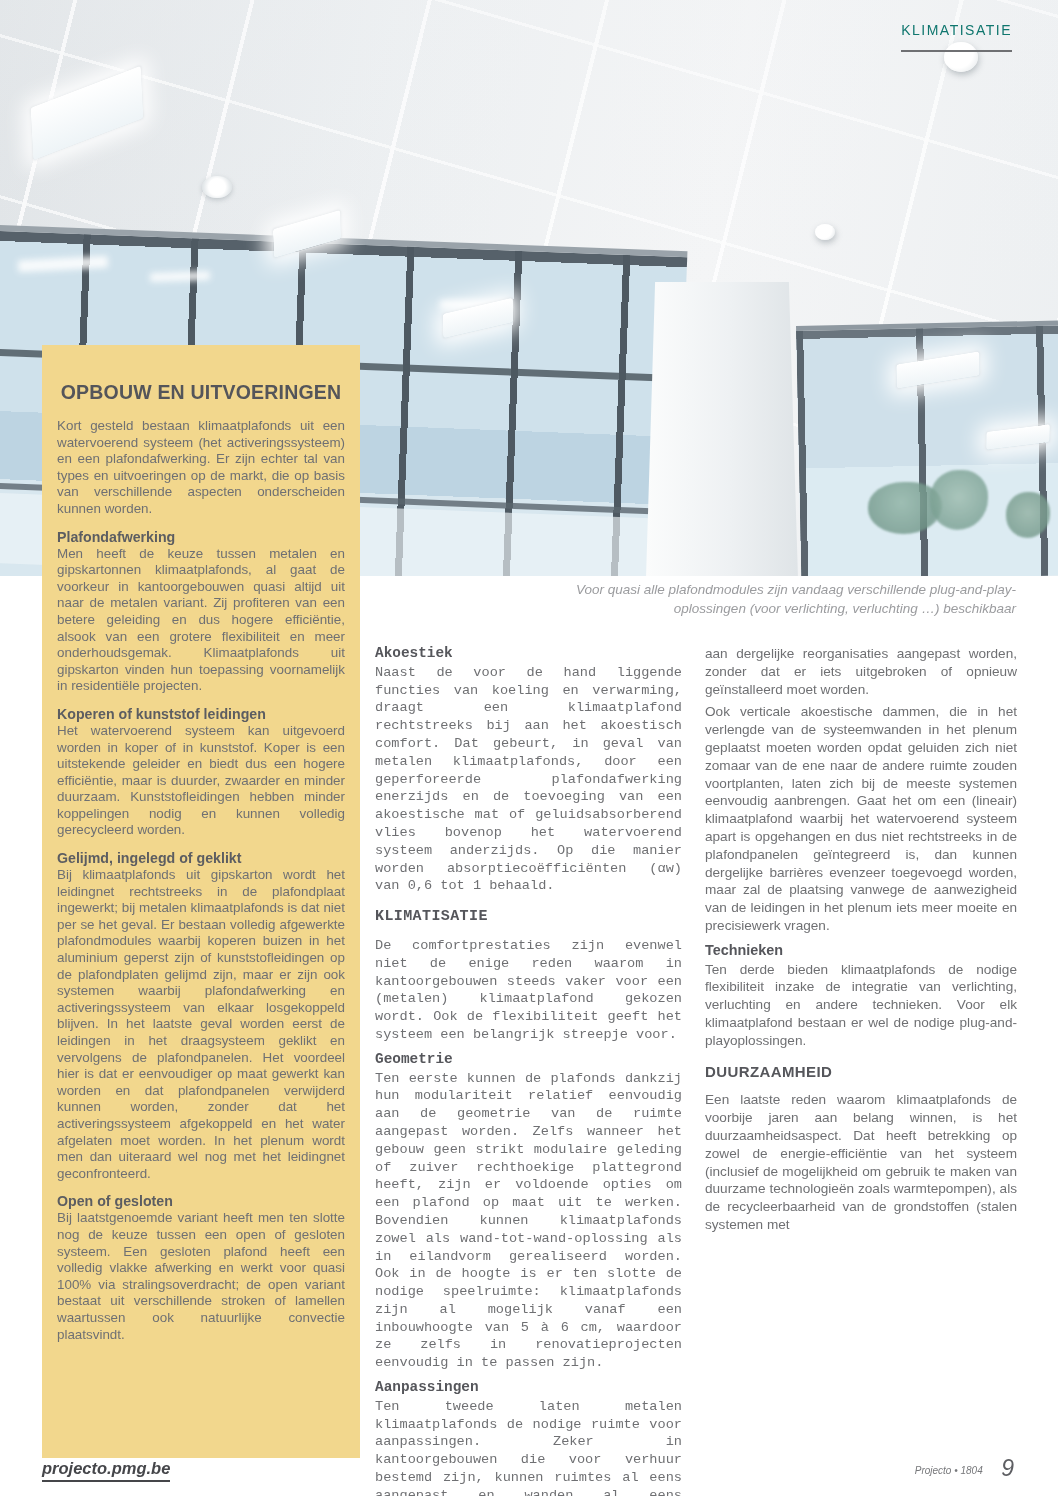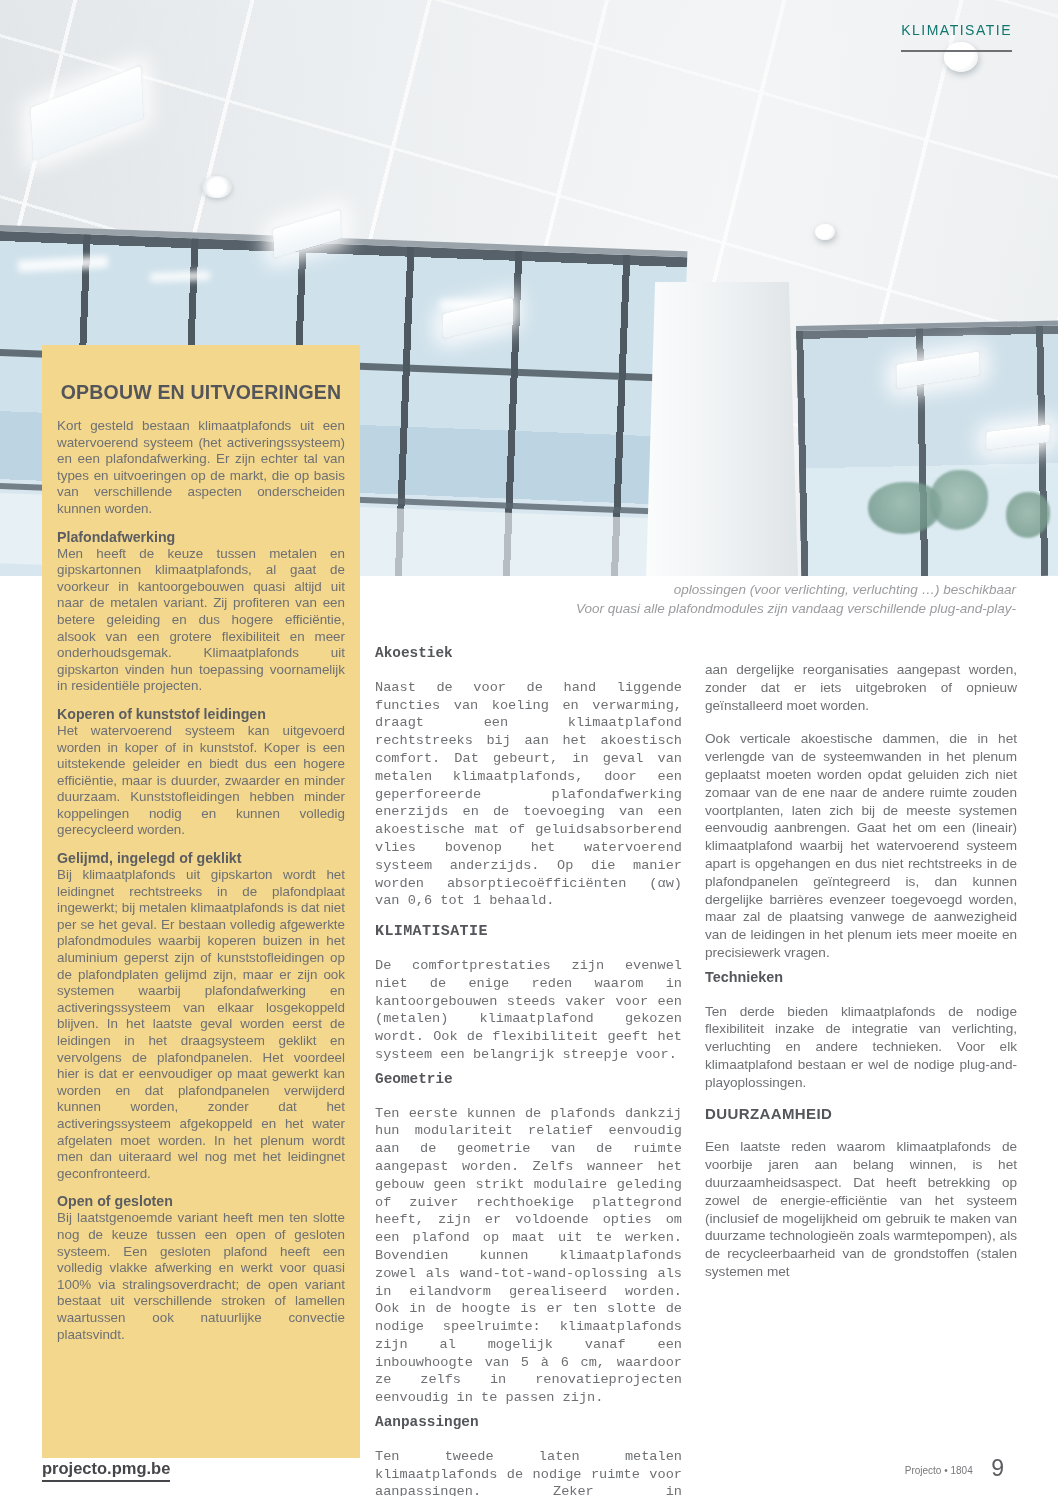--- a/index.html
+++ b/index.html
@@ -74,32 +74,32 @@
 
   
   .caption{position:absolute;left:558px;top:580px;width:458px;text-align:right;z-index:4;
         font-style:italic;color:#9b9c9f;font-size:13.5px;line-height:19px;}
   .caption span{display:block;}
 
   
   .col{position:absolute;top:645px;color:#6f7073;font-size:13.6px;line-height:17.8px;}
   .col1{left:375px;width:307px;font-family:Liberation Mono, monospace;}
   .col2{left:705px;width:312px;}
-  .col p{margin:16px 0 5px 0;text-align:justify;text-justify:inter-word;}
+  .col p{margin:0 0 5px 0;text-align:justify;text-justify:inter-word;}
   .col .subhead{margin:7px 0 1px 0;font-size:14.4px;font-weight:bold;color:#55565b;}
   .col .sectionhead{margin:13px 0 11px 0;font-size:15px;font-weight:bold;color:#55565b;
         letter-spacing:.4px;}
   .col1 .subhead:first-child{margin-top:0;}
   .pullquote{display:block;width:266px;margin:22px auto 26px auto;text-align:center;
         text-transform:uppercase;font-weight:bold;color:#85868a;font-size:12.3px;
         line-height:19.5px;letter-spacing:.6px;}
   .pullquote::first-letter{font-size:1.5em;}
 
   
-  .footer{position:absolute;left:42px;right:54px;bottom:12px;height:30px;z-index:6;}
+  .footer{position:absolute;left:42px;right:44px;bottom:12px;height:30px;z-index:6;font-style:italic;}
   .site{position:absolute;left:0;bottom:2px;font-size:16.5px;font-weight:bold;color:#45464a;
         text-decoration:none;border-bottom:2px solid #45464a;padding-bottom:2px;cursor:pointer;}
   .f-right{position:absolute;right:0;bottom:2px;}
   .issue{font-size:10px;color:#77787b;vertical-align:baseline;}
   .pageno{font-size:23px;color:#5d5e62;margin-left:14px;vertical-align:-2px;}
 </style>
 </head>
 <body>
 
 <div class="page">
@@ -140,22 +140,22 @@
     <p>Men heeft de keuze tussen metalen en gipskartonnen klimaatplafonds, al gaat de voorkeur in kantoorgebouwen quasi altijd uit naar de metalen variant. Zij profiteren van een betere geleiding en dus hogere efficiëntie, alsook van een grotere flexibiliteit en meer onderhoudsgemak. Klimaatplafonds uit gipskarton vinden hun toepassing voornamelijk in residentiële projecten.</p>
     <h3>Koperen of kunststof leidingen</h3>
     <p>Het watervoerend systeem kan uitgevoerd worden in koper of in kunststof. Koper is een uitstekende geleider en biedt dus een hogere efficiëntie, maar is duurder, zwaarder en minder duurzaam. Kunststofleidingen hebben minder koppelingen nodig en kunnen volledig gerecycleerd worden.</p>
     <h3>Gelijmd, ingelegd of geklikt</h3>
     <p>Bij klimaatplafonds uit gipskarton wordt het leidingnet rechtstreeks in de plafondplaat ingewerkt; bij metalen klimaatplafonds is dat niet per se het geval. Er bestaan volledig afgewerkte plafondmodules waarbij koperen buizen in het aluminium geperst zijn of kunststofleidingen op de plafondplaten gelijmd zijn, maar er zijn ook systemen waarbij plafondafwerking en activeringssysteem van elkaar losgekoppeld blijven. In het laatste geval worden eerst de leidingen in het draagsysteem geklikt en vervolgens de plafondpanelen. Het voordeel hier is dat er eenvoudiger op maat gewerkt kan worden en dat plafondpanelen verwijderd kunnen worden, zonder dat het activeringssysteem afgekoppeld en het water afgelaten moet worden. In het plenum wordt men dan uiteraard wel nog met het leidingnet geconfronteerd.</p>
     <h3>Open of gesloten</h3>
     <p>Bij laatstgenoemde variant heeft men ten slotte nog de keuze tussen een open of gesloten systeem. Een gesloten plafond heeft een volledig vlakke afwerking en werkt voor quasi 100% via stralingsoverdracht; de open variant bestaat uit verschillende stroken of lamellen waartussen ook natuurlijke convectie plaatsvindt.</p>
   </aside>
 
   <div class="caption">
+    <span>Voor quasi alle plafondmodules zijn vandaag verschillende plug-and-play-</span>
     <span>oplossingen (voor verlichting, verluchting …) beschikbaar</span>
-    <span>Voor quasi alle plafondmodules zijn vandaag verschillende plug-and-play-</span>
   </div>
 
   <div class="col col1">
     <h3 class="subhead">Akoestiek</h3>
     <p>Naast de voor de hand liggende functies van koeling en verwarming, draagt een klimaatplafond rechtstreeks bij aan het akoestisch comfort. Dat gebeurt, in geval van metalen klimaatplafonds, door een geperforeerde plafondafwerking enerzijds en de toevoeging van een akoestische mat of geluidsabsorberend vlies bovenop het watervoerend systeem anderzijds. Op die manier worden absorptiecoëfficiënten (αw) van 0,6 tot 1 behaald.</p>
     <h3 class="sectionhead">KLIMATISATIE</h3>
     <p>De comfortprestaties zijn evenwel niet de enige reden waarom in kantoorgebouwen steeds vaker voor een (metalen) klimaatplafond gekozen wordt. Ook de flexibiliteit geeft het systeem een belangrijk streepje voor.</p>
     <h3 class="subhead">Geometrie</h3>
     <p>Ten eerste kunnen de plafonds dankzij hun modulariteit relatief eenvoudig aan de geometrie van de ruimte aangepast worden. Zelfs wanneer het gebouw geen strikt modulaire geleding of zuiver rechthoekige plattegrond heeft, zijn er voldoende opties om een plafond op maat uit te werken. Bovendien kunnen klimaatplafonds zowel als wand-tot-wand-oplossing als in eilandvorm gerealiseerd worden. Ook in de hoogte is er ten slotte de nodige speelruimte: klimaatplafonds zijn al mogelijk vanaf een inbouwhoogte van 5 à 6 cm, waardoor ze zelfs in renovatieprojecten eenvoudig in te passen zijn.</p>
     <h3 class="subhead">Aanpassingen</h3>

